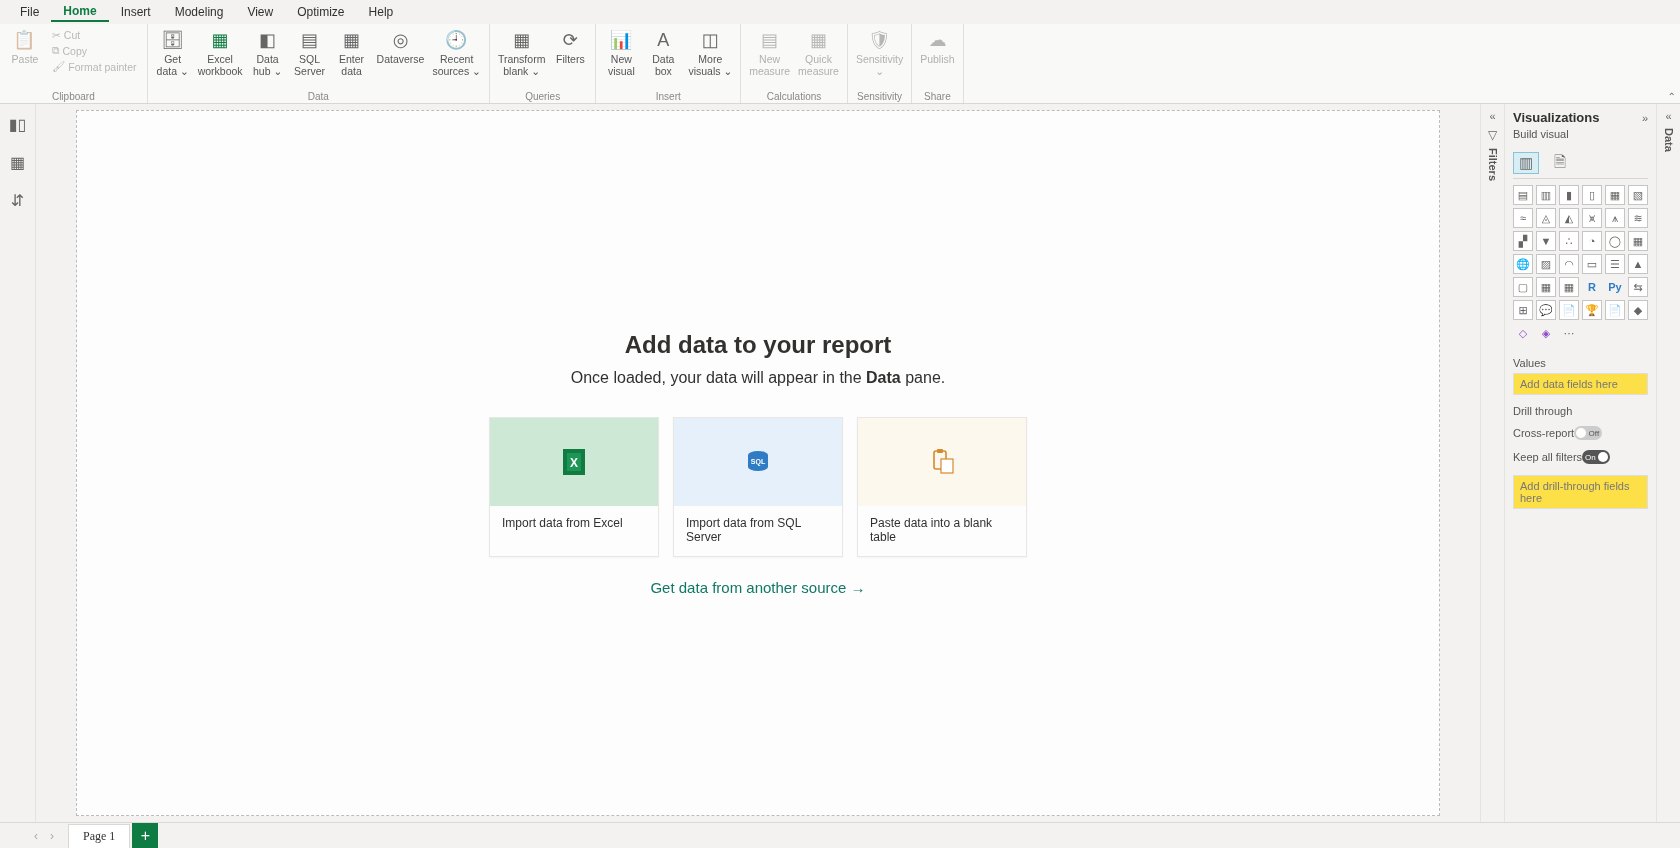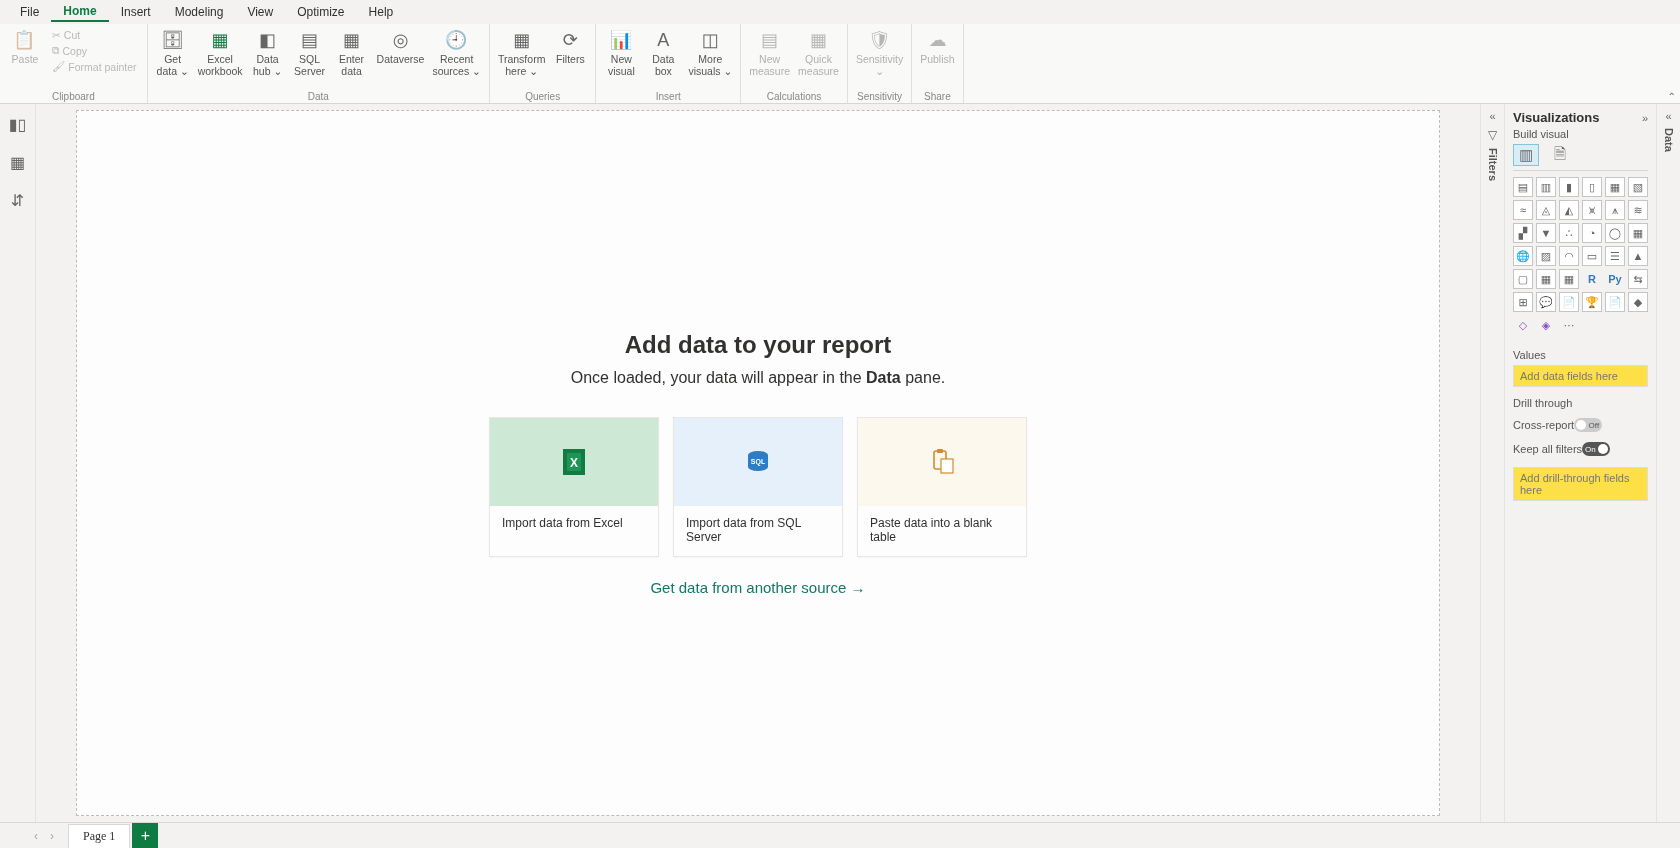--- a/index.html
+++ b/index.html
@@ -38,21 +38,21 @@
 .card-paste .card-ic { background: #fdf8ee; }
 .card-sample .card-ic { background: #f4f4f3; }
 .another { color: #117865; font-size: 15px; cursor: pointer; }
 
 .side-rails { display: flex; }
 .filters-rail { width: 24px; background: #f3f2f1; border-left: 1px solid #e3e3e2; display: flex; flex-direction: column; align-items: center; padding-top: 6px; gap: 6px; }
 .vlabel { writing-mode: vertical-rl; font-size: 11px; color: #555; font-weight: 600; }
 .vis-pane { width: 152px; background: #f3f2f1; border-left: 1px solid #e3e3e2; display: flex; flex-direction: column; padding: 6px 8px 10px; }
 .vis-head { display: flex; align-items: center; justify-content: space-between; margin-bottom: 3px; }
 .vis-head .ttl { font-weight: 600; font-size: 13px; }
-.vis-sub { font-size: 11px; color: #555; margin-bottom: 4px; }
+.vis-sub { font-size: 11px; color: #555; margin-bottom: 12px; }
 .vis-tabs { display: flex; gap: 8px; margin-bottom: 6px; border-bottom: 1px solid #d7d6d5; padding-bottom: 4px; }
 .vis-tab { width: 26px; height: 22px; display: flex; align-items: center; justify-content: center; font-size: 15px; color: #666; cursor: pointer; }
 .vis-tab.active { background: #d9edf4; border: 1px solid #86c4d7; }
 .vis-grid { display: grid; grid-template-columns: repeat(6, 20px); grid-auto-rows: 20px; gap: 3px 3px; margin-bottom: 10px; }
 .vis-cell { width: 20px; height: 20px; border: 1px solid #c5c5c5; background: #fff; font-size: 11px; color: #666; display: flex; align-items: center; justify-content: center; cursor: pointer; }
 .sect-lbl { font-size: 11px; color: #555; margin: 4px 0; }
 .drop { border: 1px solid #ddd; background: #fde047; font-size: 11px; color: #777; padding: 4px 6px; }
 .toggle-row { display: flex; align-items: center; font-size: 11px; color: #555; margin: 5px 0; }
 .toggle { width: 28px; height: 14px; border-radius: 7px; background: #ccc; position: relative; font-size: 8px; color: #555; display: flex; align-items: center; padding: 0 3px; }
 .toggle.on { background: #555; color: #fff; justify-content: flex-start; }
@@ -145,21 +145,21 @@
         </div>
     </div>
     <div class="rg-label">Data</div>
   </div>
 
   <div class="ribbon-group">
     <div class="rg-items">
       <div class="rbtn">
           <span class="ic">▦</span>
           <span class="lbl">Transform
-here ⌄</span>
+blank ⌄</span>
         </div>
       <div class="rbtn">
           <span class="ic">⟳</span>
           <span class="lbl">Filters</span>
         </div>
     </div>
     <div class="rg-label">Queries</div>
   </div>
 
   <div class="ribbon-group">

